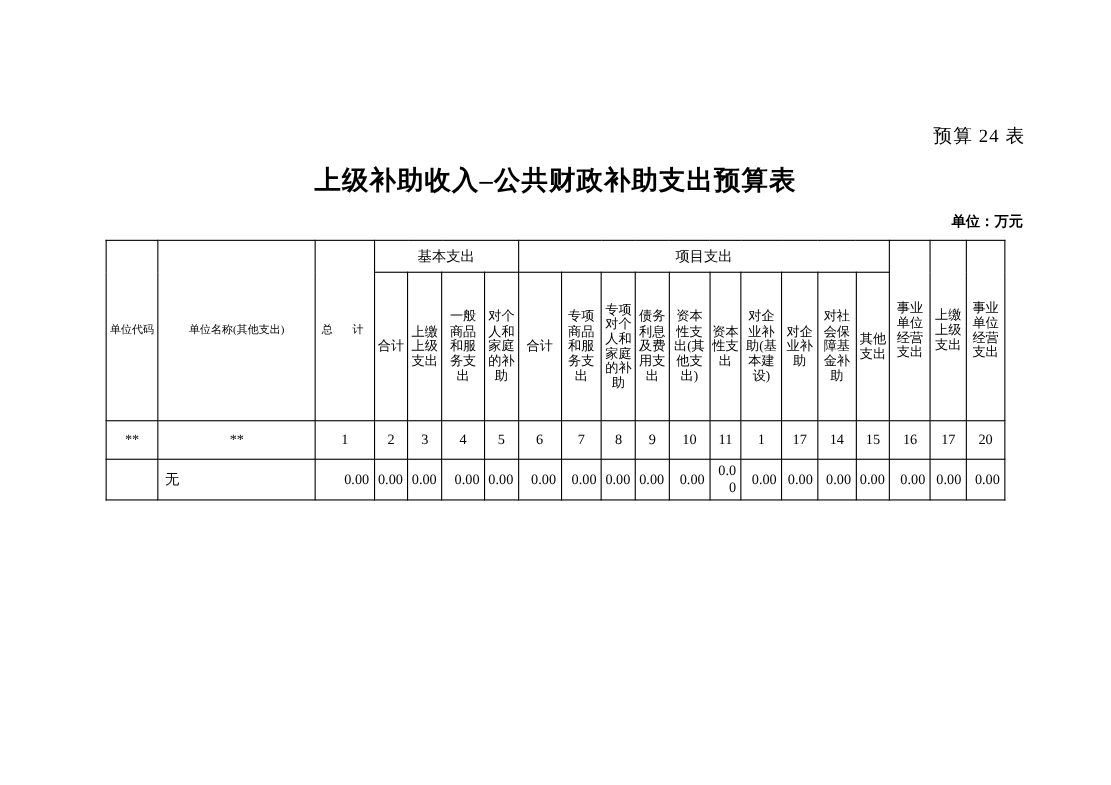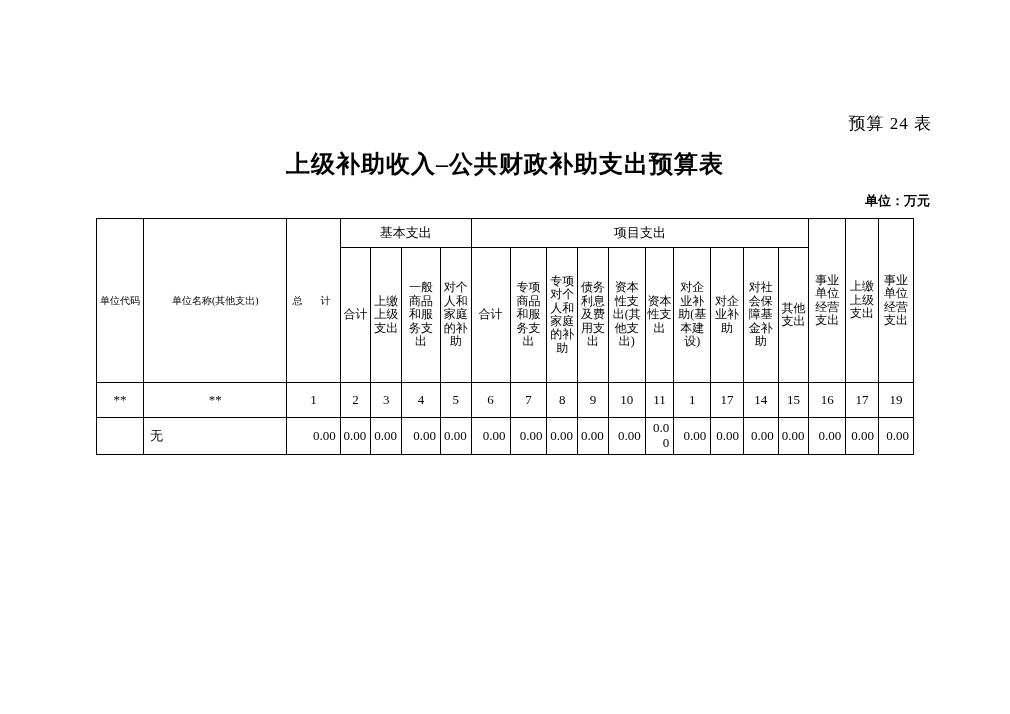--- a/index.html
+++ b/index.html
@@ -170,21 +170,21 @@
       <td>8</td>
       <td>9</td>
       <td>10</td>
       <td>11</td>
       <td>1</td>
       <td>17</td>
       <td>14</td>
       <td>15</td>
       <td>16</td>
       <td>17</td>
-      <td>19</td>
+      <td>20</td>
     </tr>
 
     <tr class="data-row">
       <td></td>
       <td class="namecell">无</td>
       <td class="num">0.00</td>
       <td class="num">0.00</td>
       <td class="num">0.00</td>
       <td class="num">0.00</td>
       <td class="num">0.00</td>

